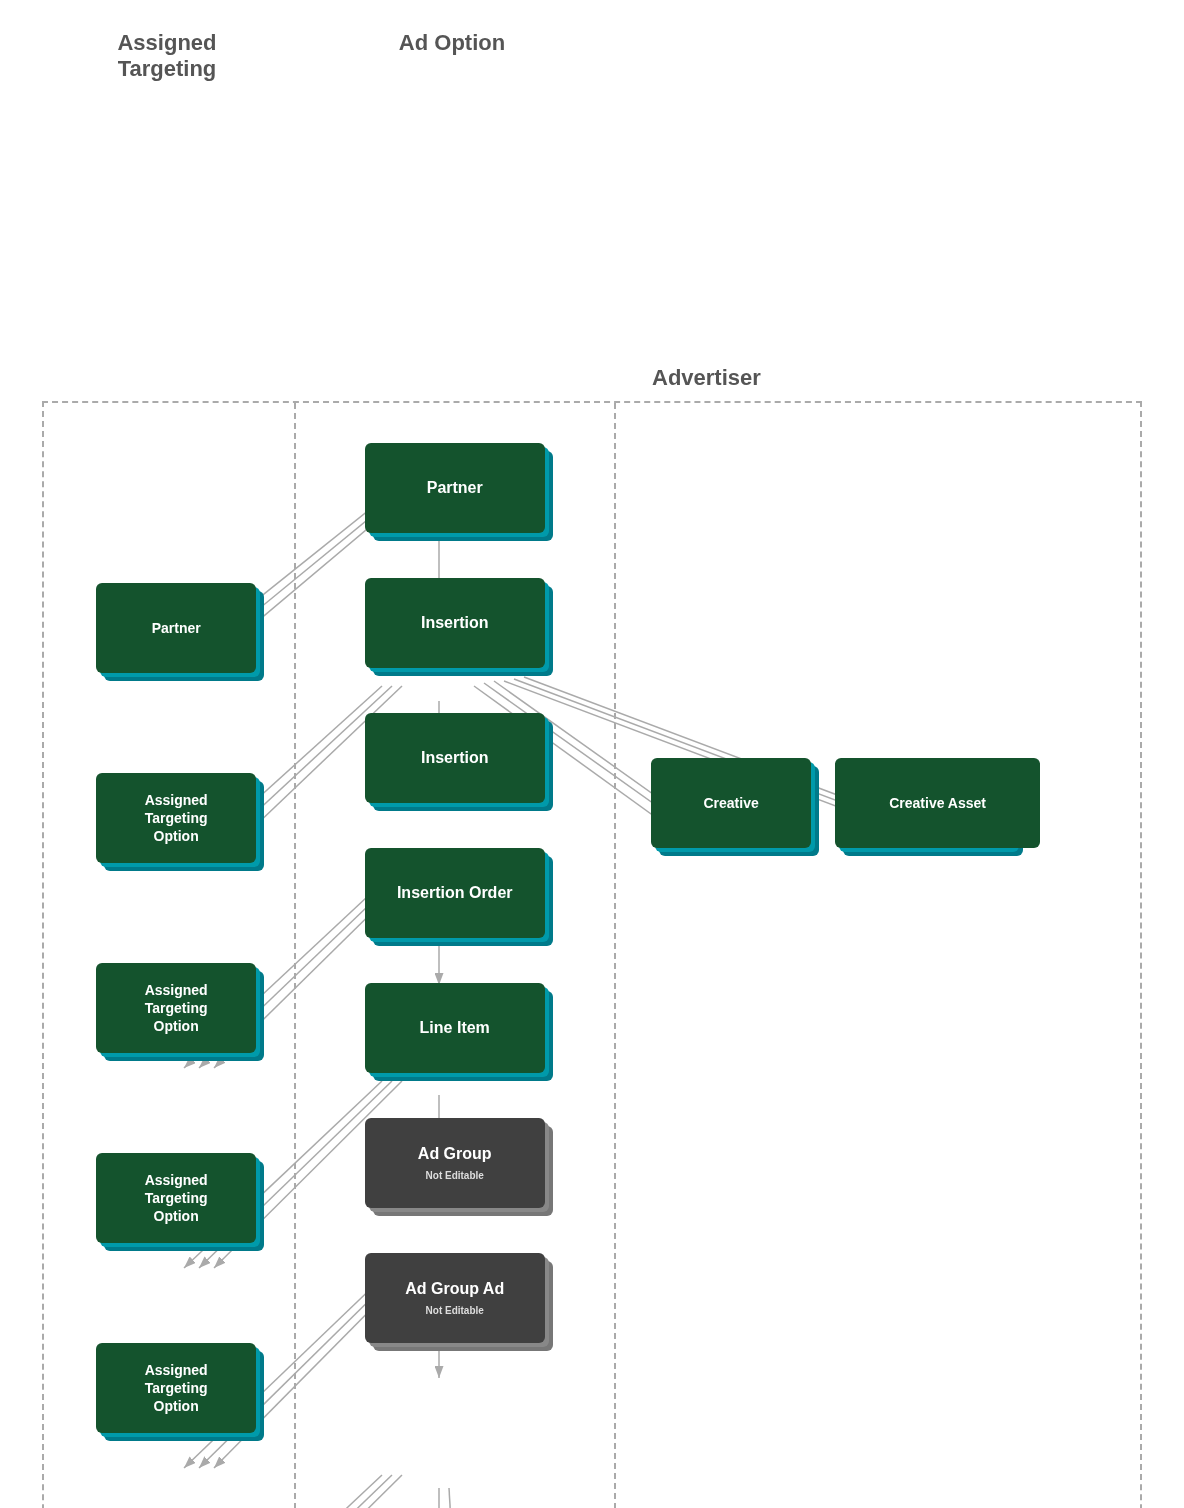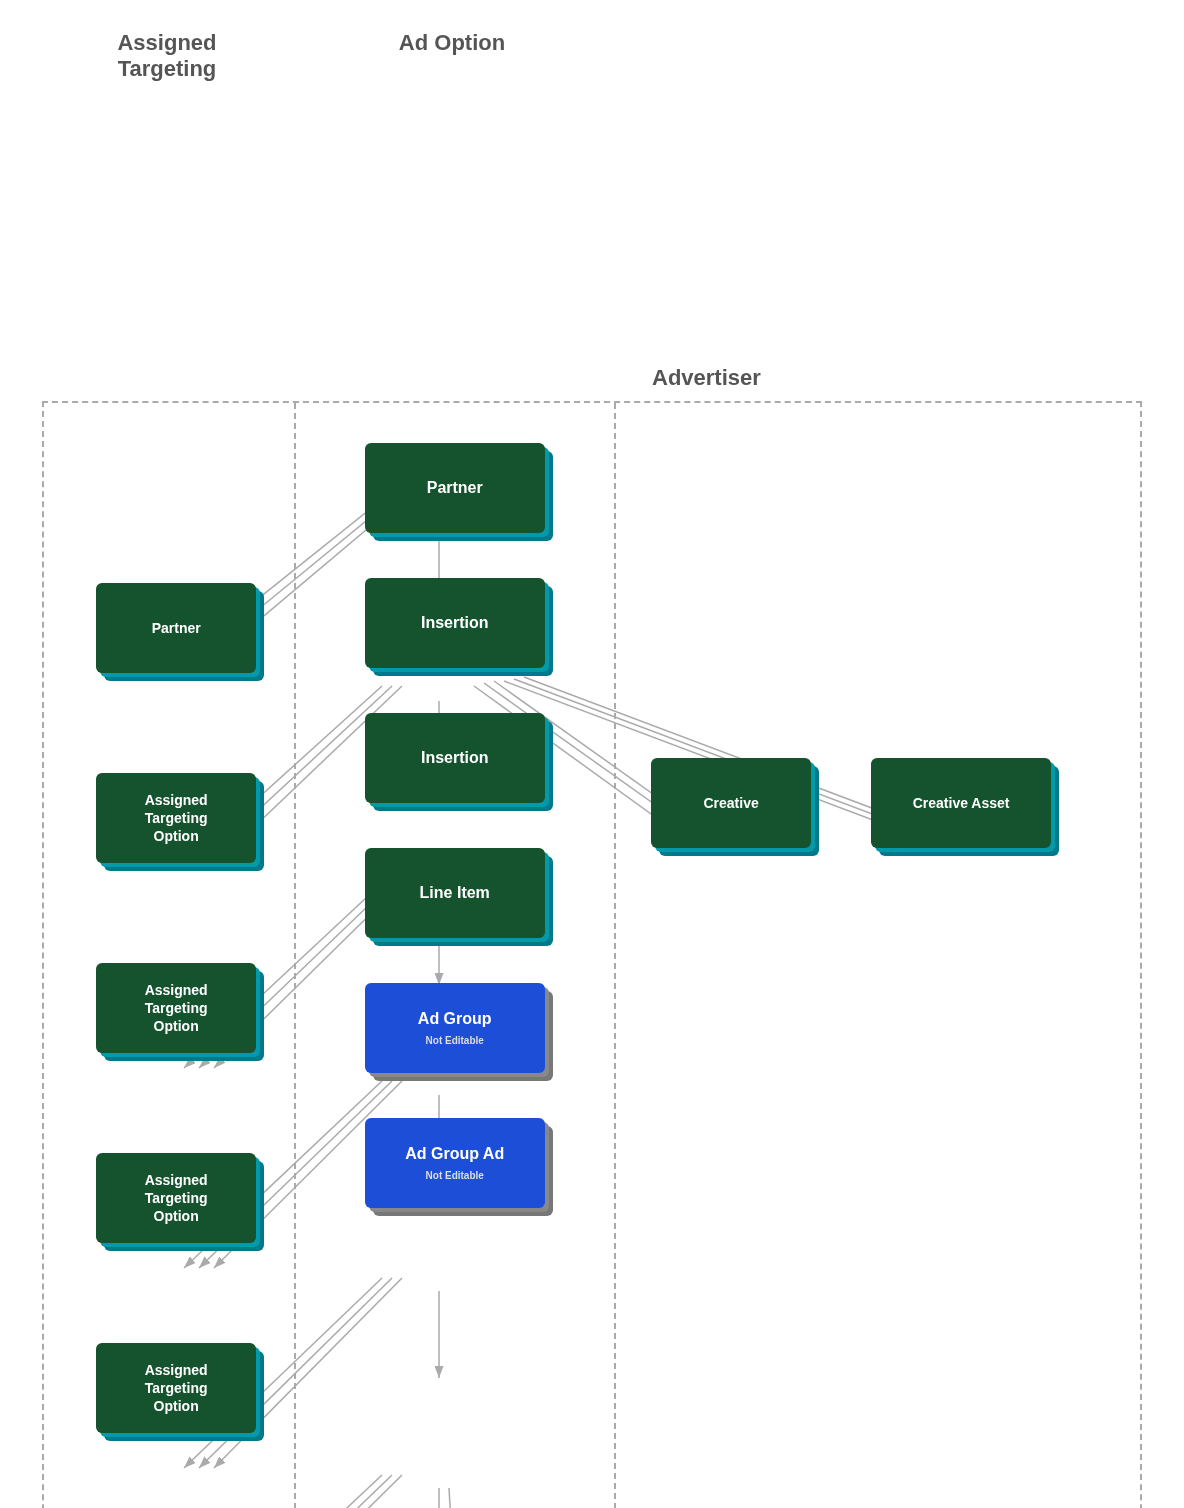--- a/index.html
+++ b/index.html
@@ -130,21 +130,21 @@
       font-size: 14px;
       line-height: 1.3;
       padding: 6px;
     }
 
     .teal-dark { background-color: #007a8a; }
     .teal-mid { background-color: #009aaa; }
     .teal-main { background-color: #14532d; }
     .gray-dark { background-color: #777; }
     .gray-mid { background-color: #888; }
-    .gray-main { background-color: #1d4ed8; }
+    .gray-main { background-color: #404040; }
 
     .not-editable {
       font-size: 10px;
       font-weight: bold;
       color: #ddd;
       margin-top: 4px;
     }
 
     
     .card-stack-lg {
@@ -196,21 +196,21 @@
       top: 0;
       left: 0;
       width: 100%;
       height: 100%;
       pointer-events: none;
       overflow: visible;
     }
 
     .creatives-row {
       display: flex;
-      gap: 60px;
+      gap: 24px;
       align-items: flex-end;
     }
 
   </style>
 </head>
 <body>
 
 <div class="diagram-container">
 
   <div class="column-headers">
@@ -332,20 +332,25 @@
         <div class="card-back1 teal-mid"></div>
         <div class="card-front teal-main">Insertion</div>
       </div>
 
       <div class="card-stack-lg">
         <div class="card-back2 teal-dark"></div>
         <div class="card-back1 teal-mid"></div>
         <div class="card-front teal-main">Insertion</div>
       </div>
 
+      <div class="card-stack-lg">
+        <div class="card-back2 teal-dark"></div>
+        <div class="card-back1 teal-mid"></div>
+        <div class="card-front teal-main">Insertion Order</div>
+      </div>
 
       <div class="card-stack-lg">
         <div class="card-back2 teal-dark"></div>
         <div class="card-back1 teal-mid"></div>
         <div class="card-front teal-main">Line Item</div>
       </div>
 
       <div class="card-stack-lg">
         <div class="card-back2 gray-dark"></div>
         <div class="card-back1 gray-mid"></div>
@@ -371,20 +376,20 @@
 
         <div class="card-stack">
           <div class="card-back2 teal-dark"></div>
           <div class="card-back1 teal-mid"></div>
           <div class="card-front teal-main">Creative</div>
         </div>
 
         <div class="card-stack" style="width:180px">
           <div class="card-back2 teal-dark" style="width:180px"></div>
           <div class="card-back1 teal-mid" style="width:180px"></div>
-          <div class="card-front teal-main" style="width:180px">Creative Asset</div>
+          <div class="card-front teal-main" style="width:205px">Creative Asset</div>
         </div>
 
       </div>
     </div>
 
   </div>
 </div>
 
 </body></html>

